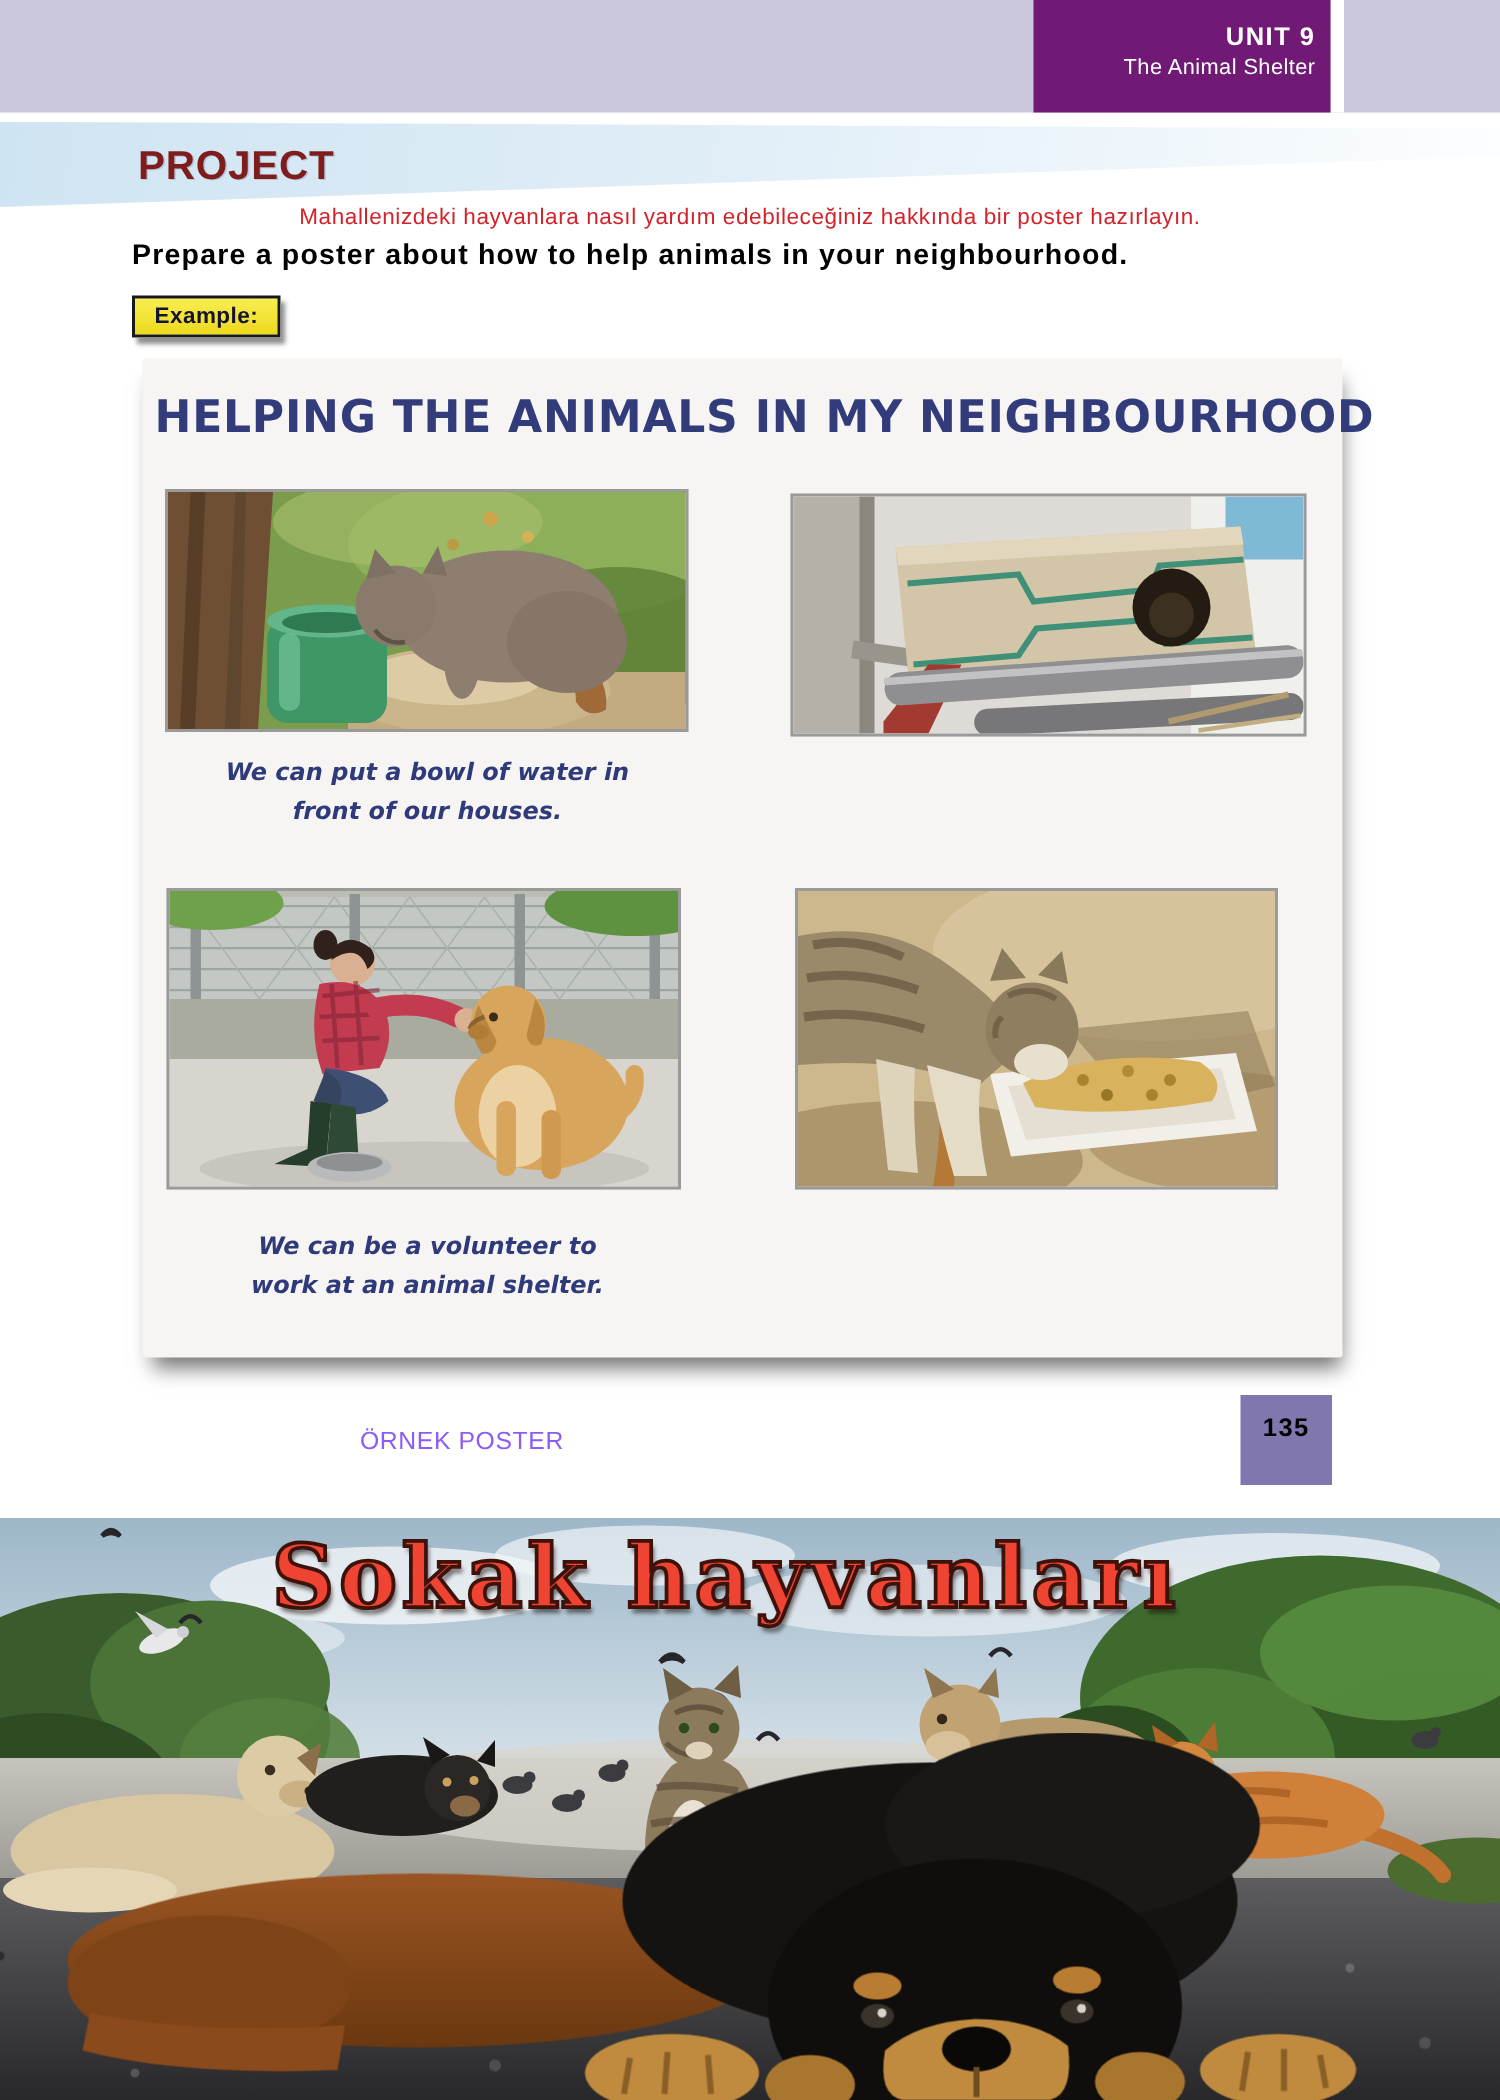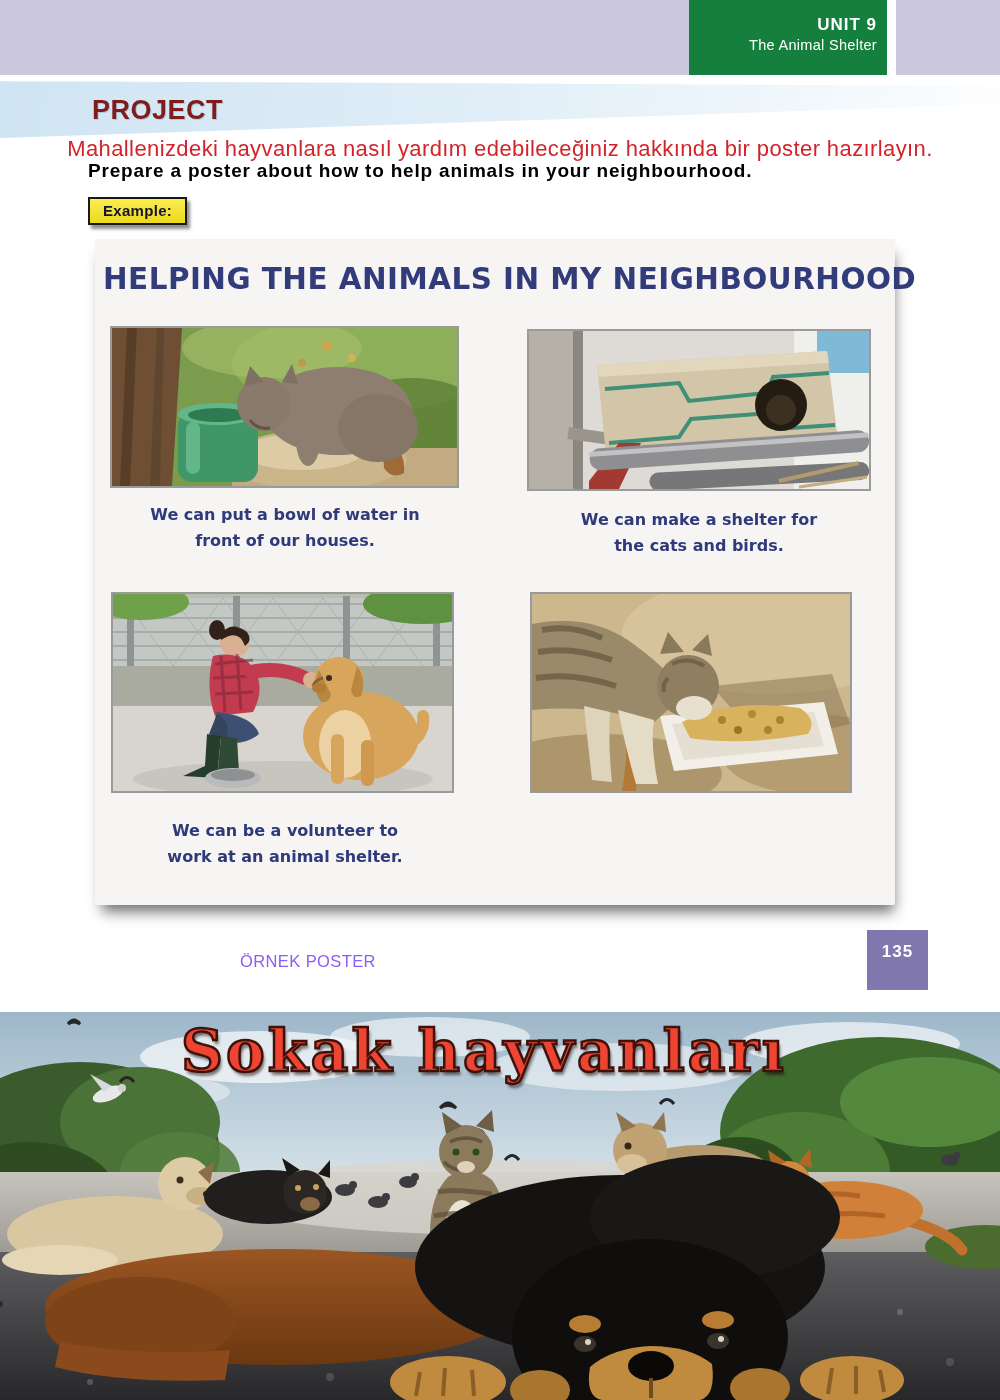--- a/index.html
+++ b/index.html
@@ -5,37 +5,37 @@
   * { margin:0; padding:0; box-sizing:border-box; }
   body {
     width:1000px; height:1400px; position:relative; overflow:hidden;
     background:#ffffff; font-family:"Liberation Sans", sans-serif;
   }
   
   .top-bar { position:absolute; left:0; top:0; width:1000px; height:75px; background:#cbc7dd; }
   .top-gap { position:absolute; left:887px; top:0; width:9px; height:75px; background:#ffffff; }
   .unit-box {
     position:absolute; left:689px; top:0; width:198px; height:75px;
-    background:#15803d; color:#ffffff; text-align:right; padding:13px 10px 0 0;
+    background:#701a75; color:#ffffff; text-align:right; padding:13px 10px 0 0;
   }
   .unit-label { font-weight:bold; font-size:17px; letter-spacing:1px; line-height:1.4; }
   .unit-title { font-weight:normal; font-size:14.5px; letter-spacing:.3px; }
   
   .project-band {
     position:absolute; left:0; top:80px; width:1000px; height:58px;
     background:linear-gradient(100deg,#cfe4f2 0%,#dfedf7 45%,#eef6fb 75%,#fdfeff 100%);
     clip-path:polygon(0 2%, 100% 10%, 100% 42%, 0 100%);
   }
   .project-title {
     position:absolute; left:92px; top:95px; font-size:27px; font-weight:bold;
     color:#7f1d1d; letter-spacing:.5px; text-shadow:1px 1px 0 rgba(120,140,180,.35);
   }
   .instr-tr {
     position:absolute; left:0; top:136px; width:1000px; text-align:center;
-    color:#d2232a; font-size:22px; letter-spacing:.4px;
+    color:#d2232a; font-size:15px; letter-spacing:.4px;
   }
   .instr-en {
     position:absolute; left:88px; top:160px; color:#000000;
     font-size:19px; font-weight:bold; letter-spacing:.8px;
   }
   .example-badge {
     position:absolute; left:88px; top:197px; padding:3px 13px 4px 13px;
     background:linear-gradient(#f9ee52,#ecd91c); border:2px solid #191919;
     border-radius:0; box-shadow:3px 4px 3px rgba(70,70,70,.6);
     font-size:15px; font-weight:bold; color:#14142e; letter-spacing:.3px;
@@ -53,34 +53,34 @@
   }
   .photo { position:absolute; border:2px solid #9a9a9a; background:#ddd; }
   .photo svg { display:block; }
   .ph1 { left:15px;  top:87px;  width:349px; height:162px; }
   .ph2 { left:432px; top:90px;  width:344px; height:162px; }
   .ph3 { left:16px;  top:353px; width:343px; height:201px; }
   .ph4 { left:435px; top:353px; width:322px; height:201px; }
   .caption {
     position:absolute; text-align:center; white-space:pre-line;
     font-family:"DejaVu Sans", sans-serif; font-weight:bold; font-size:16px;
-    color:#2e3a7a; line-height:1.65;
+    color:#2e3a7a; line-height:1.65;font-style:italic;
   }
   .cap1 { left:10px;  top:263px; width:360px; }
   .cap2 { left:428px; top:268px; width:352px; }
   .cap3 { left:10px;  top:579px; width:360px; }
   .cap4 { left:428px; top:579px; width:352px; }
   
   .footer-label {
     position:absolute; left:240px; top:952px; color:#8b5cf6;
     font-size:16.5px; letter-spacing:.4px;
   }
   .page-box {
-    position:absolute; left:867px; top:930px; width:61px; height:60px;
-    background:#7f77ae; color:#ffffff; font-weight:bold; font-size:17px;
+    position:absolute; left:827px; top:930px; width:61px; height:60px;
+    background:#7f77ae; color:#000000; font-weight:bold; font-size:17px;
     text-align:center; padding-top:12px; letter-spacing:1px;
   }
   
   .poster { position:absolute; left:0; top:1012px; width:1000px; height:388px; overflow:hidden; }
   .poster svg { display:block; }
   .poster-text {
     position:absolute; left:0; width:924px; text-align:center;
     font-family:"DejaVu Serif", serif; font-weight:bold; color:#ef4431;
     font-size:58px; letter-spacing:3px; line-height:1;
     -webkit-text-stroke:2.5px #3d120b;
@@ -254,22 +254,20 @@
         <path d="M140,70 Q156,62 172,72 M136,84 Q130,90 132,98" stroke="#6b5c44" stroke-width="4" fill="none" opacity=".8"></path>
         <ellipse cx="162" cy="114" rx="18" ry="12" fill="#e8e0ce"></ellipse>
         <path d="M86,116 Q94,156 104,190 L126,190 Q118,150 122,126 Z" fill="#e5dcc8"></path>
         <path d="M52,112 Q56,150 60,186 L80,188 Q76,150 78,118 Z" fill="#ded4bc"></path>
       </g>
     </svg>
   </div>
 
   <div class="caption cap1">We can put a bowl of water in
 front of our houses.</div>
-  <div class="caption cap2">We can make a shelter for
-the cats and birds.</div>
   <div class="caption cap3">We can be a volunteer to
 work at an animal shelter.</div>
 </div>
 
 <div class="footer-label">ÖRNEK POSTER</div>
 <div class="page-box">135</div>
 
 <div class="poster">
   <svg width="1000" height="388" viewBox="0 0 1000 388">
     <defs>

